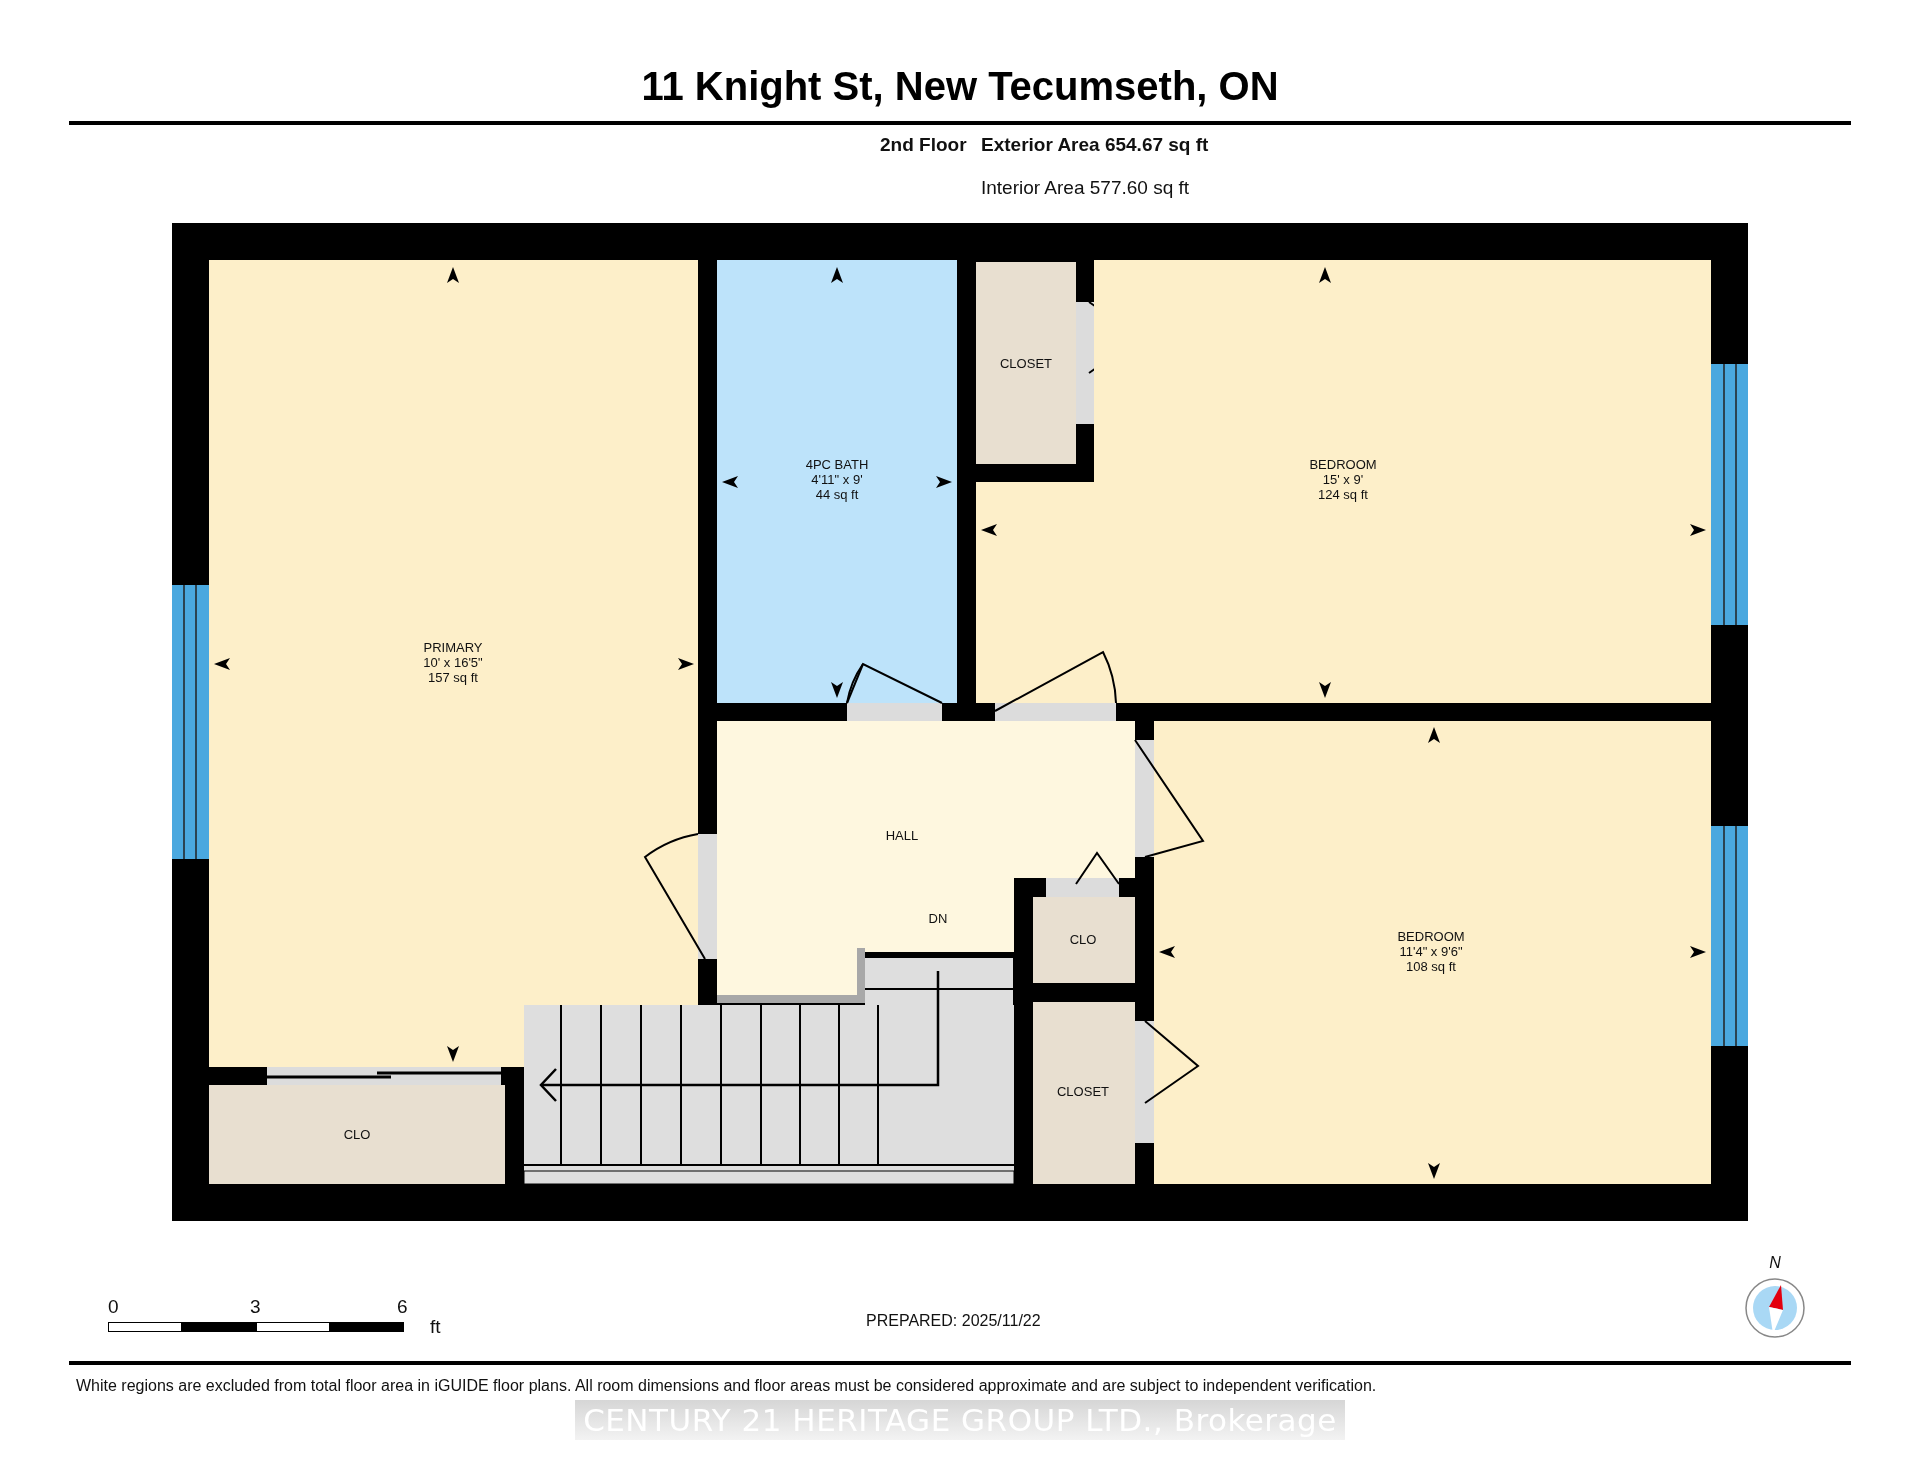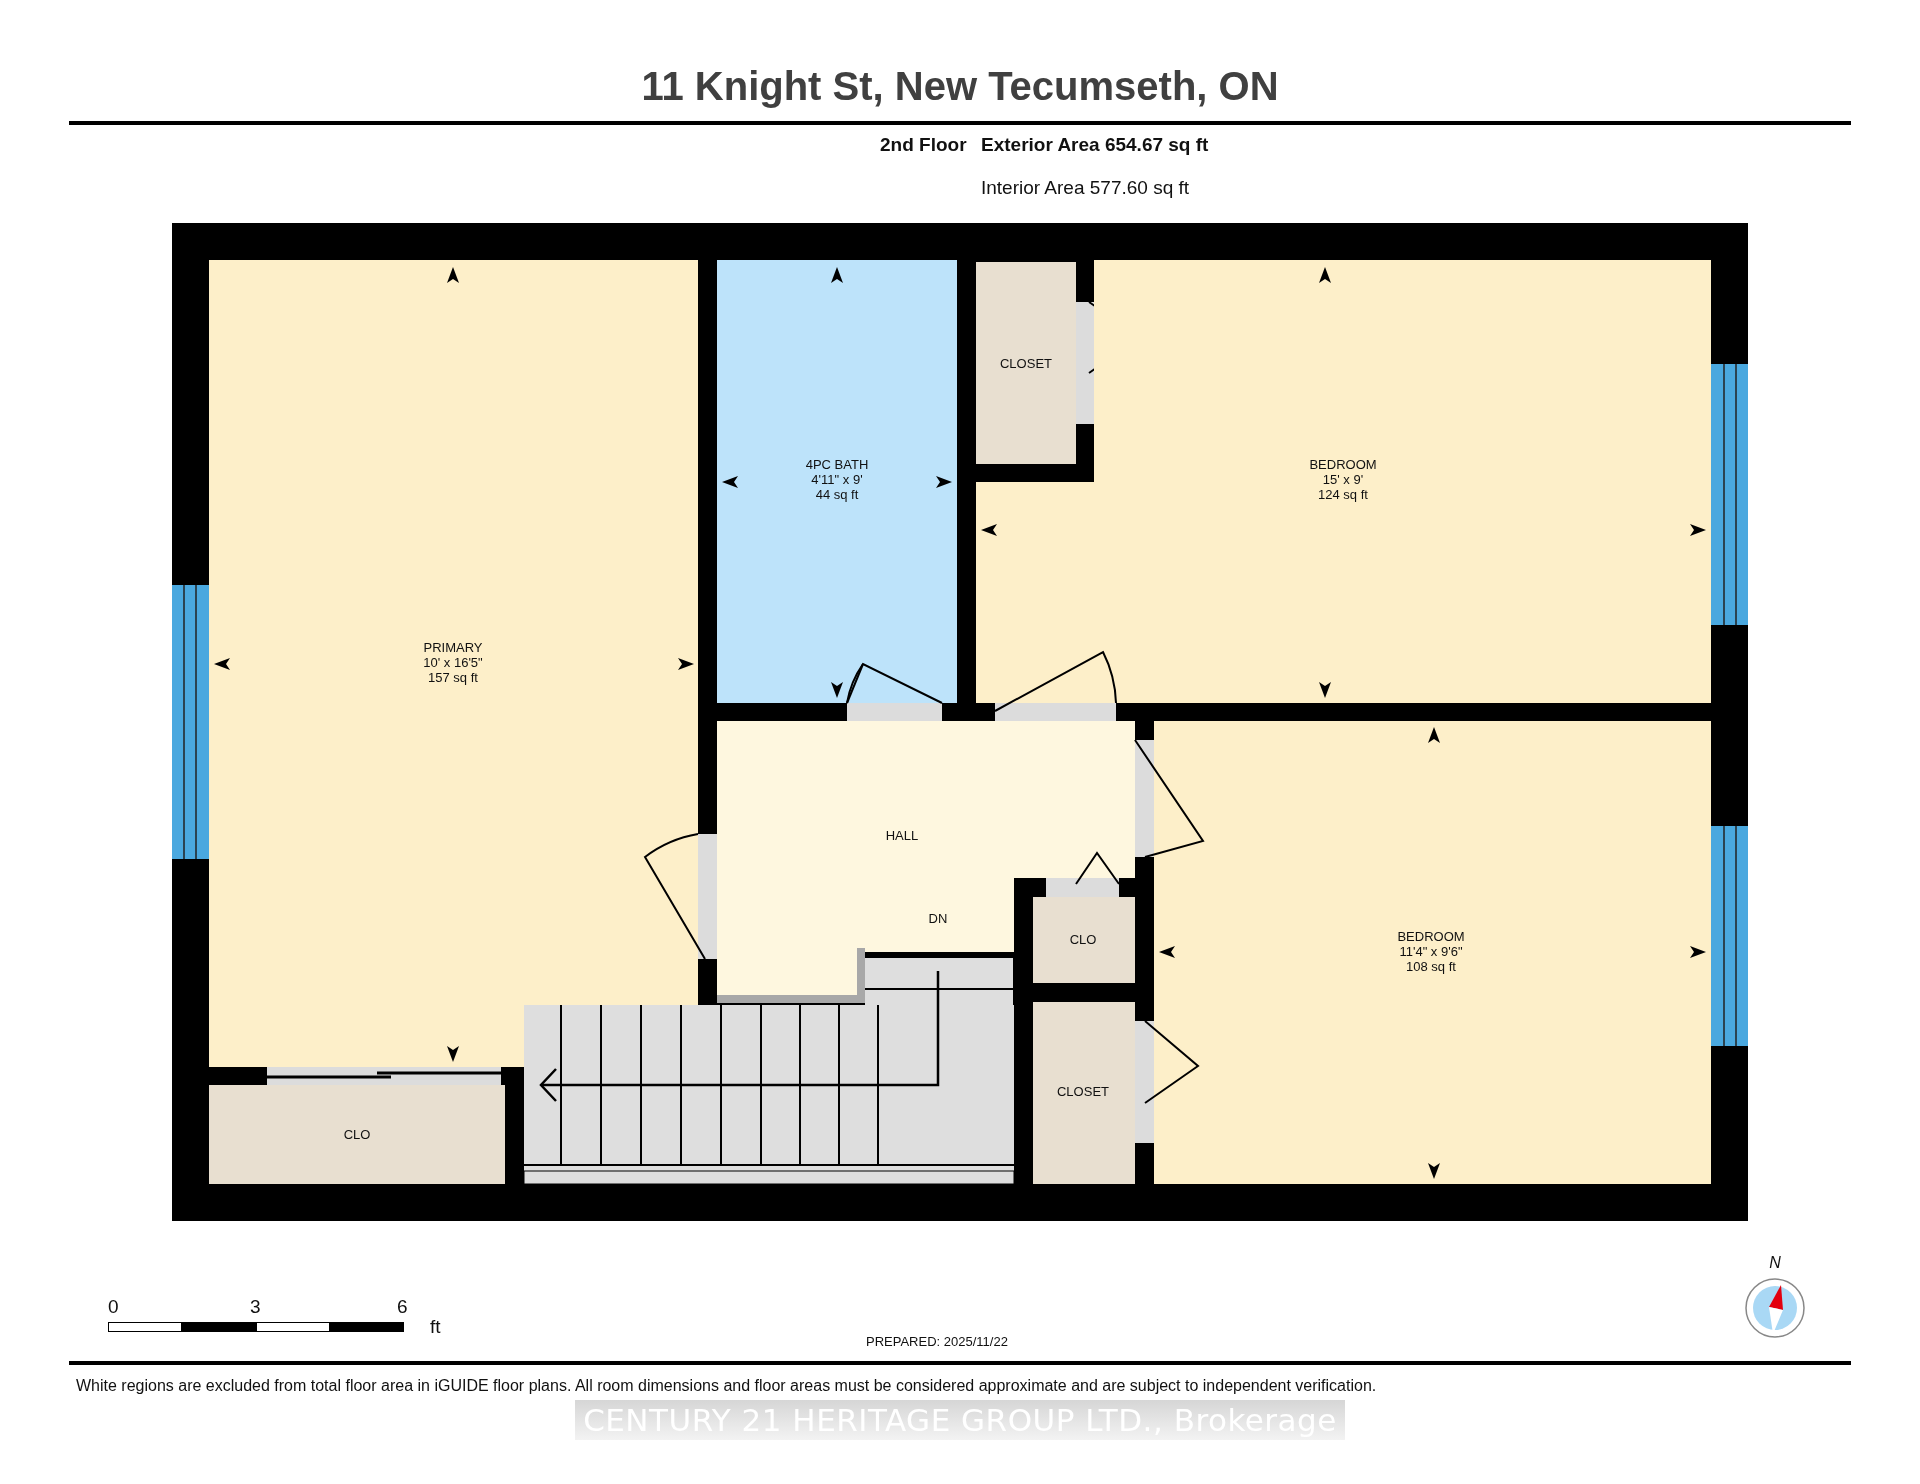--- a/index.html
+++ b/index.html
@@ -1,27 +1,27 @@
 <!DOCTYPE html>
 <html><head>
 <meta charset="utf-8">
 <style>
   html, body { margin: 0; padding: 0; background: #ffffff; }
   body { width: 1920px; height: 1484px; position: relative; overflow: hidden; font-family: "Liberation Sans", sans-serif; }
-  .title { position: absolute; left: 0; width: 1920px; top: 64px; text-align: center; font-size: 40px; font-weight: bold; color: #404040; }
+  .title { position: absolute; left: 0; width: 1920px; top: 64px; text-align: center; font-size: 40px; font-weight: bold; color: #000000; }
   .rule { position: absolute; left: 69px; width: 1782px; height: 4px; background: #000; }
   .floor-info { position: absolute; top: 134px; left: 868px; font-size: 19px; color: #111; }
   .floor-info .floor-name { position: absolute; left: 12px; top: 0; font-weight: bold; white-space: nowrap; }
   .floor-info .area { position: absolute; left: 113px; white-space: nowrap; }
   .plan { position: absolute; left: 0; top: 0; }
   .room-label { font-family: "Liberation Sans", sans-serif; font-size: 13px; fill: #111; text-anchor: middle; }
   .scale { position: absolute; left: 108px; top: 1296px; }
   .scale-num { position: absolute; font-size: 19px; color: #111; top: 0; }
   .scale-bar { position: absolute; top: 26px; height: 10px; border: 1px solid #000; box-sizing: border-box; }
-  .prepared { position: absolute; left: 866px; top: 1312px; font-size: 13px; color: #111; margin-top: 22px; }
+  .prepared { position: absolute; left: 866px; top: 1312px; font-size: 16px; color: #111; }
   .disclaimer { position: absolute; left: 76px; top: 1377px; font-size: 16px; color: #111; white-space: nowrap; }
   .watermark { position: absolute; left: 575px; top: 1400px; width: 770px; height: 40px; background: linear-gradient(180deg, rgba(180,180,180,0.55), rgba(220,220,220,0.35)); color: #ffffff; font-family: "DejaVu Sans", sans-serif; font-size: 31px; line-height: 40px; text-align: center; letter-spacing: 0.5px; white-space: nowrap; }
   .compass { position: absolute; left: 1735px; top: 1255px; }
 </style>
 </head>
 <body>
 
 <div class="title">11 Knight St, New Tecumseth, ON</div>
 <div class="rule" style="top:121px;"></div>
 

